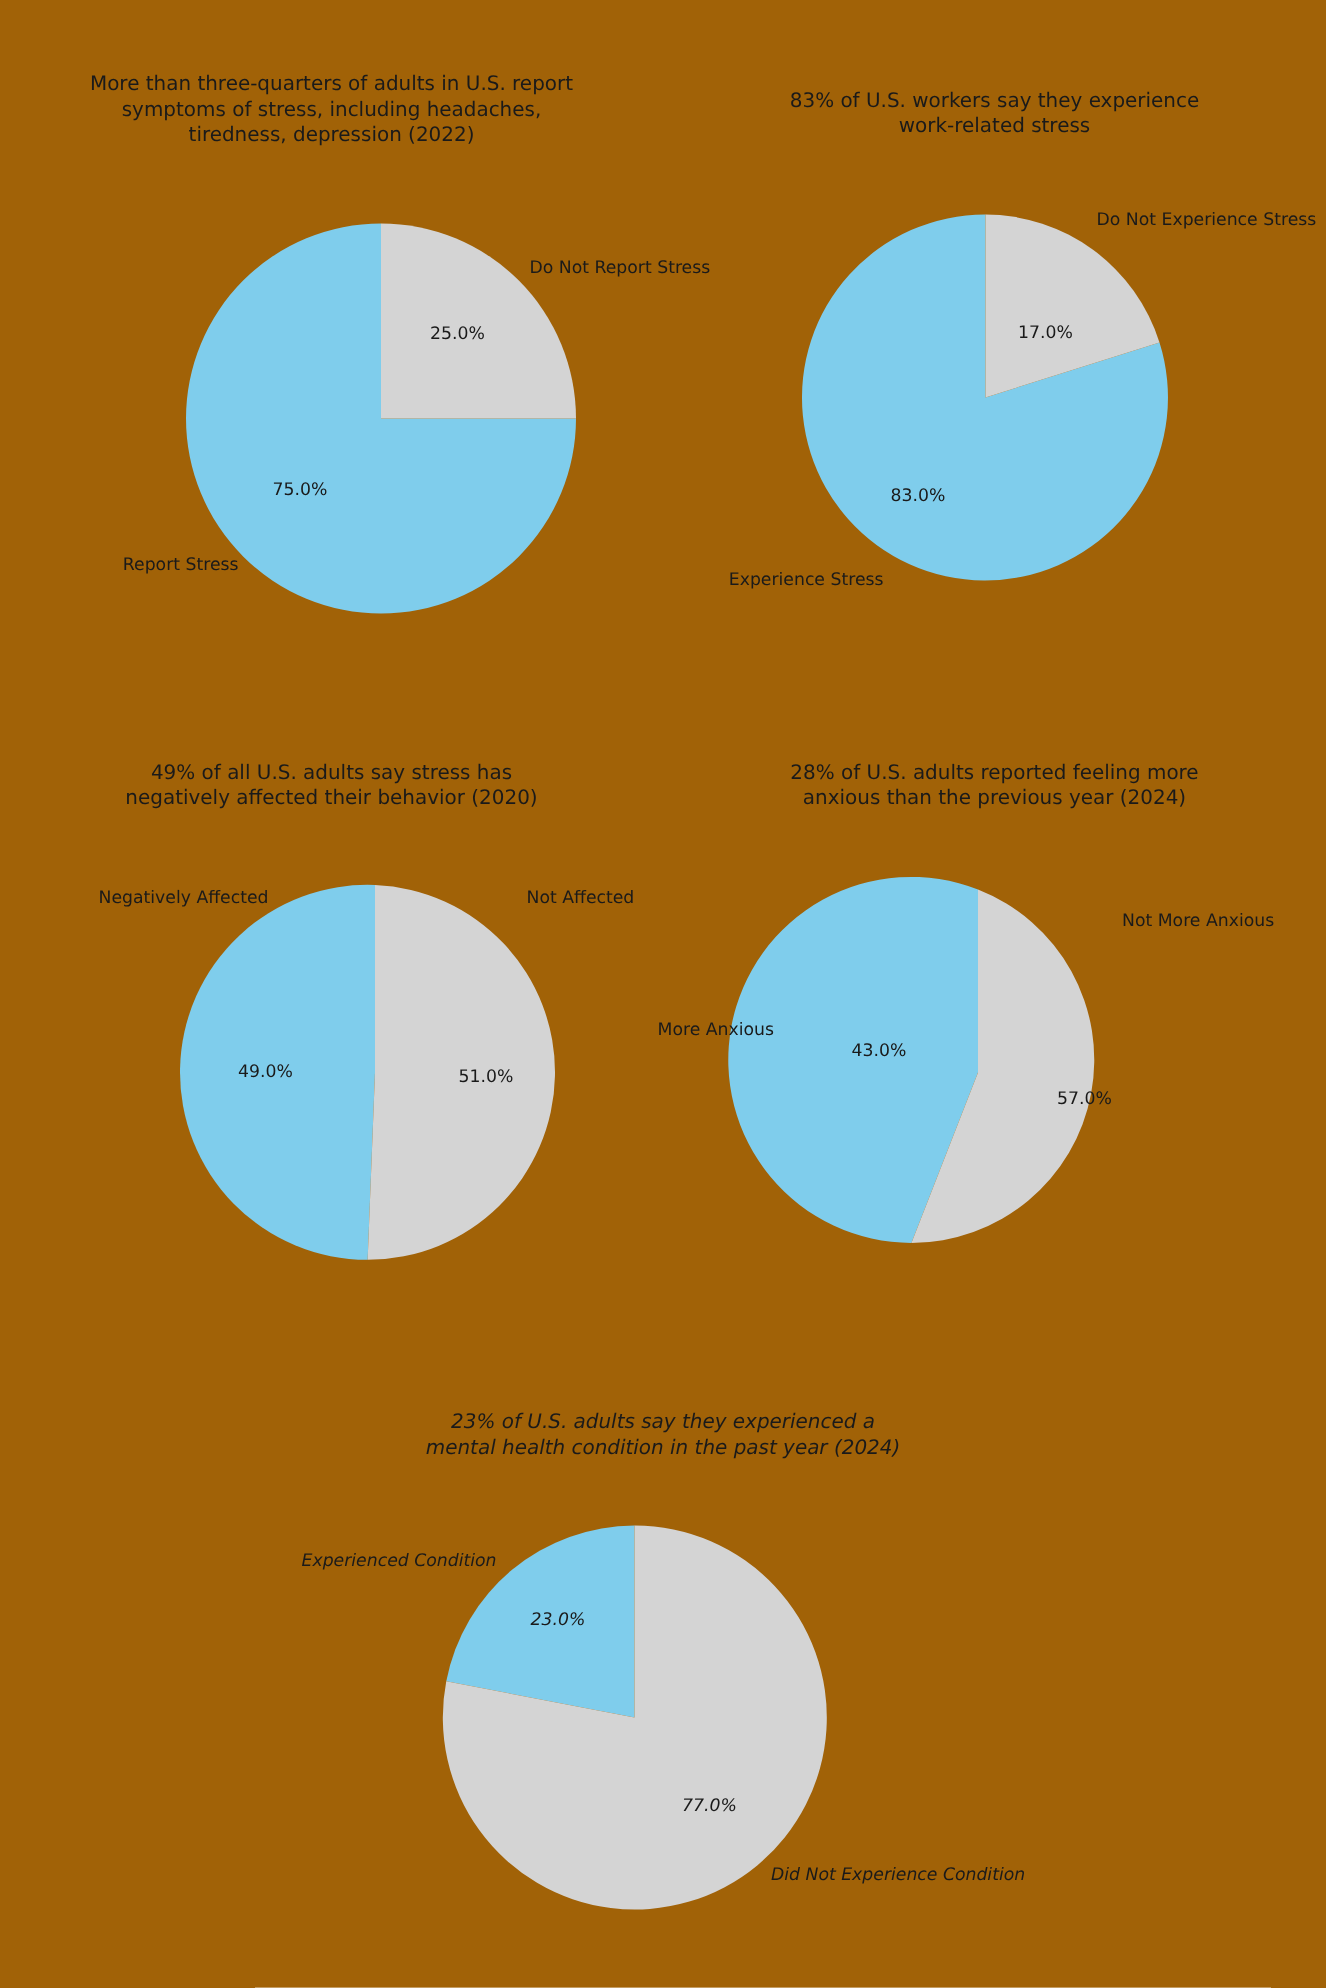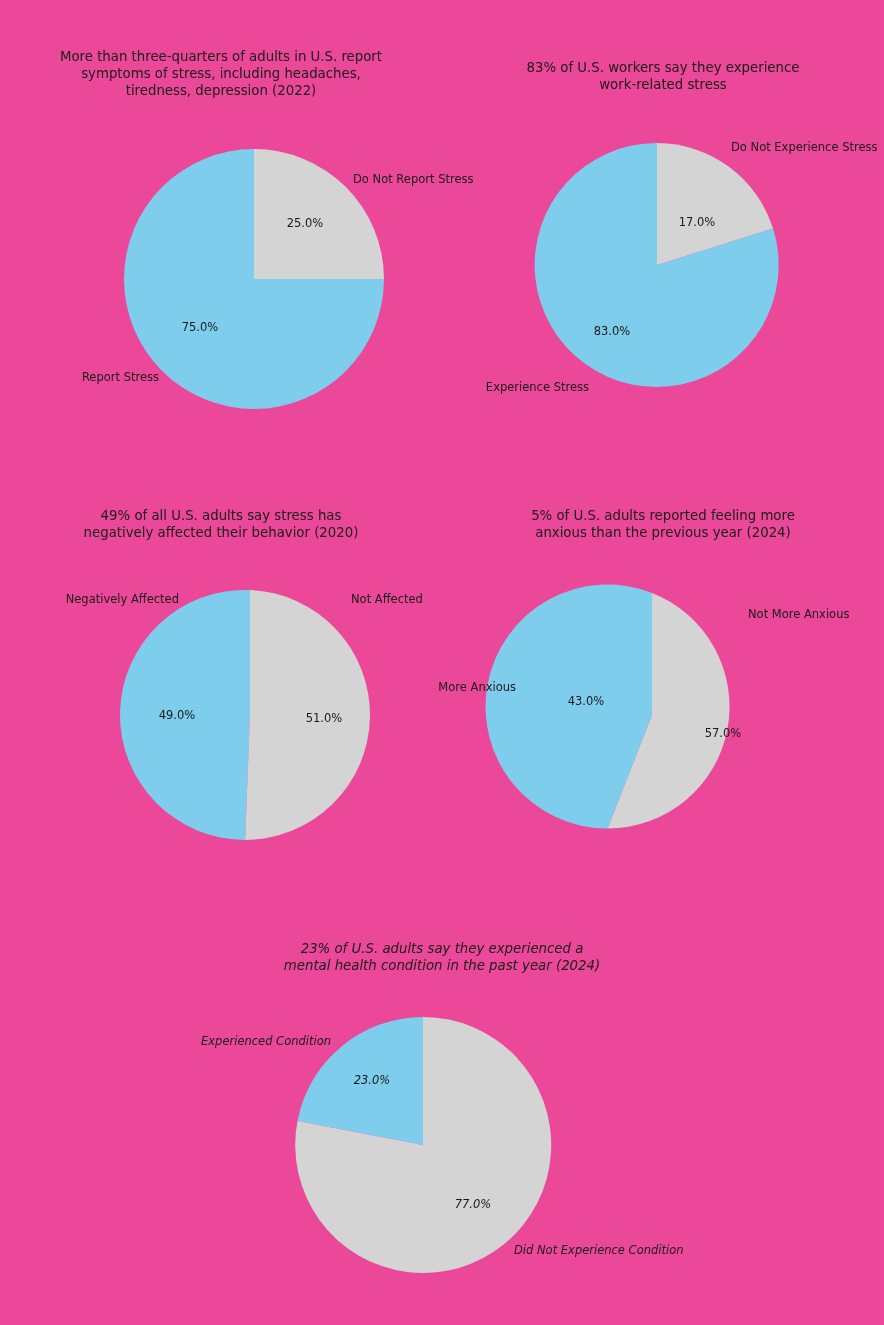--- a/index.html
+++ b/index.html
@@ -11,21 +11,21 @@
     width: 884px;
     height: 1325px;
     position: relative;
     font-family: "DejaVu Sans", sans-serif;
     color: #262626;
     overflow: hidden;
   }
   .figure {
     position: absolute;
     inset: 0;
-    background: #ec4899;
+    background: #a16207;
   }
   .panel {
     position: absolute;
   }
   .panel-title {
     position: absolute;
     text-align: center;
     font-size: 13.3px;
     line-height: 17px;
     color: #1a1a1a;
@@ -97,21 +97,21 @@
 
       <path d="M 250 273 L 245.1 397.9 A 125 125 0 0 0 250 148 Z" fill="#D4D4D4"></path>
       <text class="wedge-label" x="177" y="273">49.0%</text>
       <text class="wedge-label" x="324" y="276">51.0%</text>
       <text class="slice-name anchor-end" x="179" y="157">Negatively Affected</text>
       <text class="slice-name anchor-start" x="351" y="157">Not Affected</text>
     </svg>
   </div>
 
   <div class="panel" style="left:442px; top:442px; width:442px; height:440px;">
-    <div class="panel-title" style="left:41px; top:65px; width:360px;">5% of U.S. adults reported feeling more
+    <div class="panel-title" style="left:41px; top:65px; width:360px;">28% of U.S. adults reported feeling more
 anxious than the previous year (2024)</div>
     <svg class="pie-svg" style="left:0px; top:0px; width:442px; height:440px;" viewBox="0 0 442 440">
 
       <path d="M 210 273 L 210 151 A 122 122 0 1 0 165.6 386.6 Z" fill="#7FCDEC"></path>
 
       <path d="M 210 273 L 165.6 386.6 A 122 122 0 0 0 210 151 Z" fill="#D4D4D4"></path>
       <text class="wedge-label" x="144" y="259">43.0%</text>
       <text class="wedge-label" x="281" y="291">57.0%</text>
       <text class="slice-name anchor-end" x="74" y="245">More Anxious</text>
       <text class="slice-name anchor-start" x="306" y="172">Not More Anxious</text>

